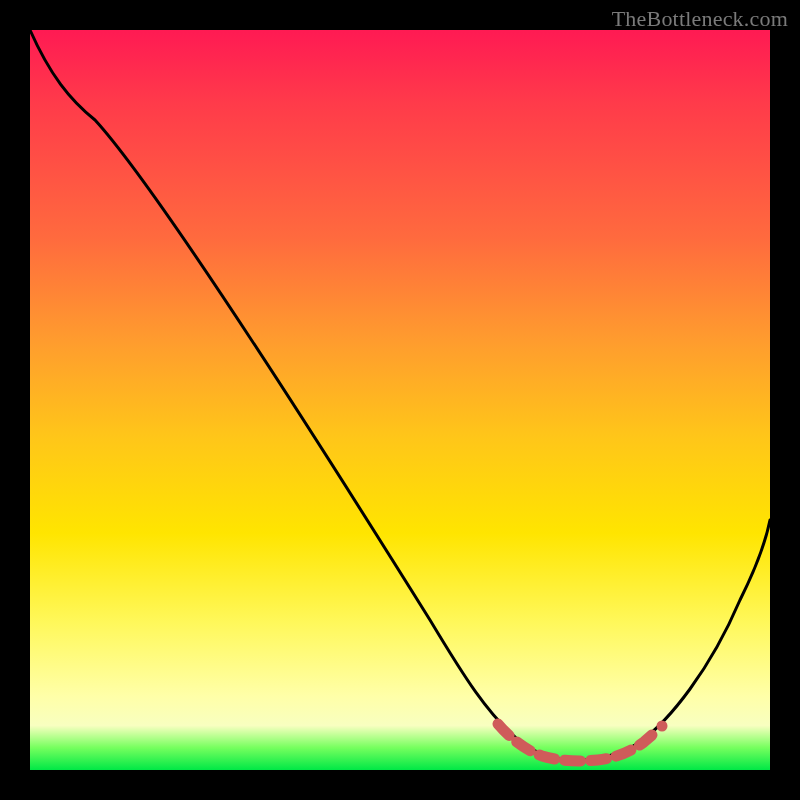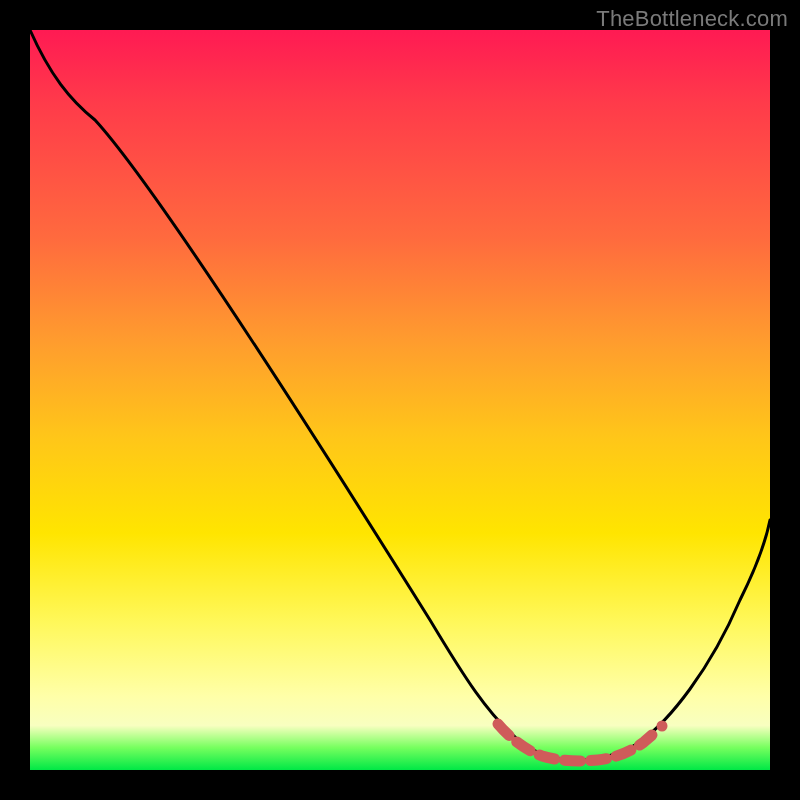--- a/index.html
+++ b/index.html
@@ -11,20 +11,21 @@
     overflow: hidden;
     font-family: Arial, Helvetica, sans-serif;
   }
   .frame {
     position: absolute;
     top: 0;
     left: 0;
     width: 800px;
     height: 800px;
     background: #000;
+    font-family: Liberation Serif, serif;
   }
   .plot-area {
     position: absolute;
     
     left: 30px;
     top: 30px;
     width: 740px;
     height: 740px;
     
     background: linear-gradient(

